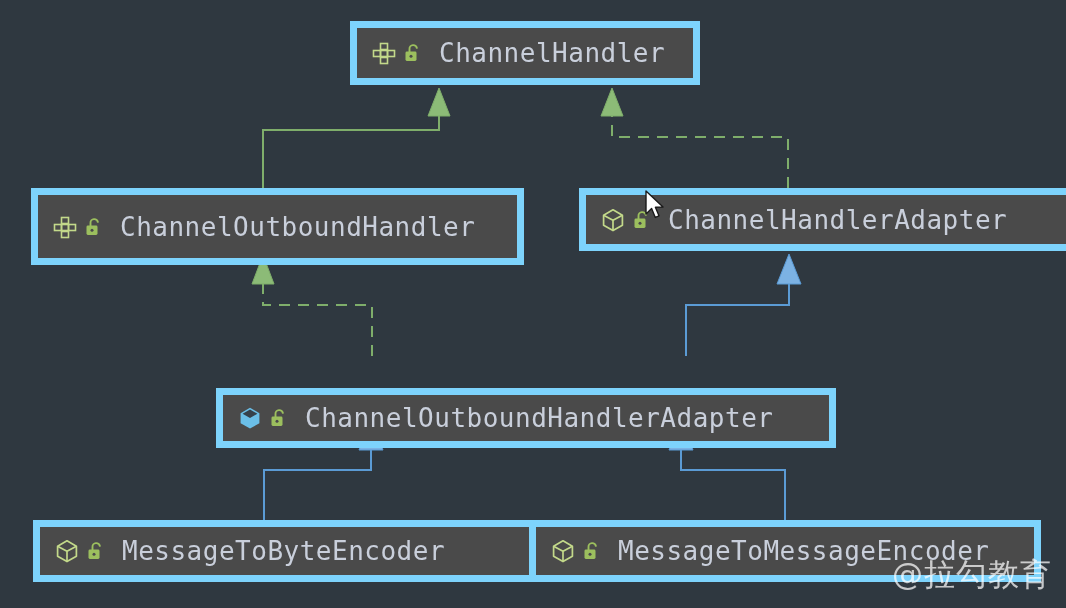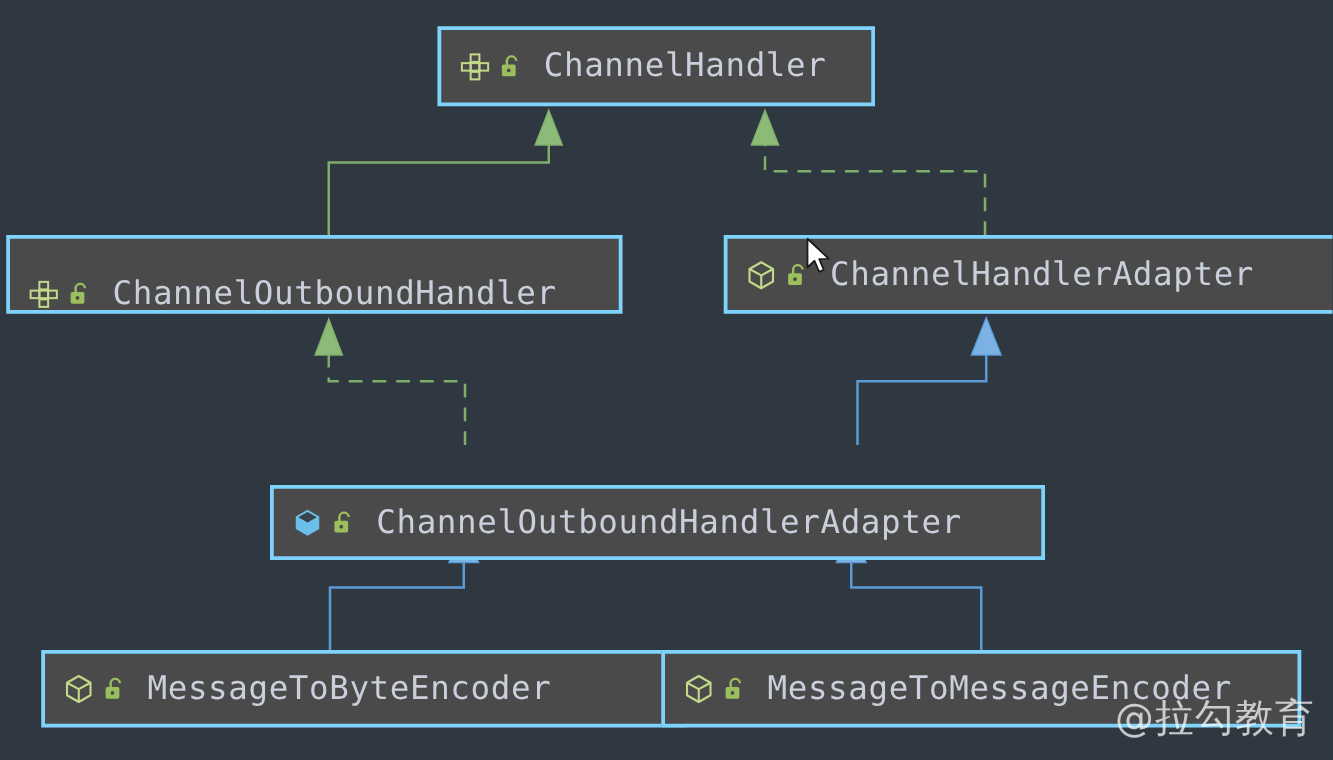--- a/index.html
+++ b/index.html
@@ -33,21 +33,21 @@
     z-index: 1;
     pointer-events: none;
   }
 
   
   .node {
     position: absolute;
     z-index: 2;
     box-sizing: border-box;
     background: #4a4a4a;
-    border: 3px solid #7dd3fc;
+    border: 7px solid #7dd3fc;
     display: flex;
     align-items: center;
     padding: 0 14px;
     white-space: nowrap;
   }
   .node .icons {
     display: flex;
     align-items: center;
     flex: 0 0 auto;
   }
@@ -67,21 +67,21 @@
   .node .node-label {
     margin-left: 18px;
     color: #c9cfdb;
     font-size: 26px;
     letter-spacing: 0.5px;
     line-height: 1;
   }
 
   
   #node-channelhandler            { left: 350px; top: 21px;  width: 350px; height: 64px; }
-  #node-channeloutboundhandler    { left: 5px;  top: 188px; width: 493px; height: 63px; align-items: flex-end; }
+  #node-channeloutboundhandler    { left: 31px;  top: 188px; width: 493px; height: 77px; }
   #node-channelhandleradapter     { left: 579px; top: 188px; width: 508px; height: 63px; }
   #node-outboundhandleradapter    { left: 216px; top: 356px; width: 620px; height: 60px; margin-top: 32px; }
   #node-messagetobyteencoder      { left: 33px;  top: 520px; width: 516px; height: 62px; }
   #node-messagetomessageencoder   { left: 529px; top: 520px; width: 512px; height: 62px; }
 
   
   #mouse-cursor {
     position: absolute;
     left: 644px;
     top: 190px;

